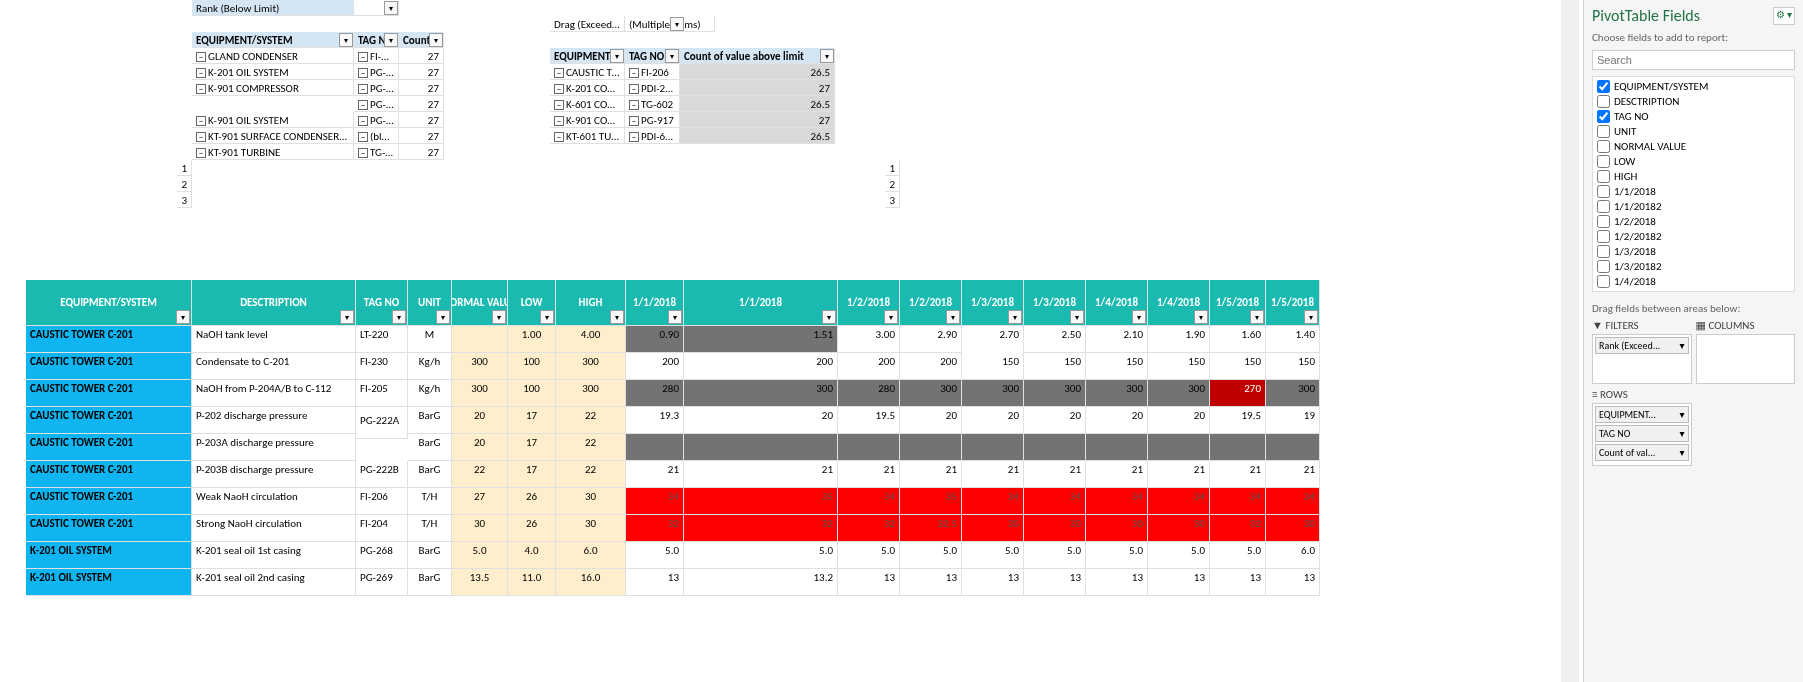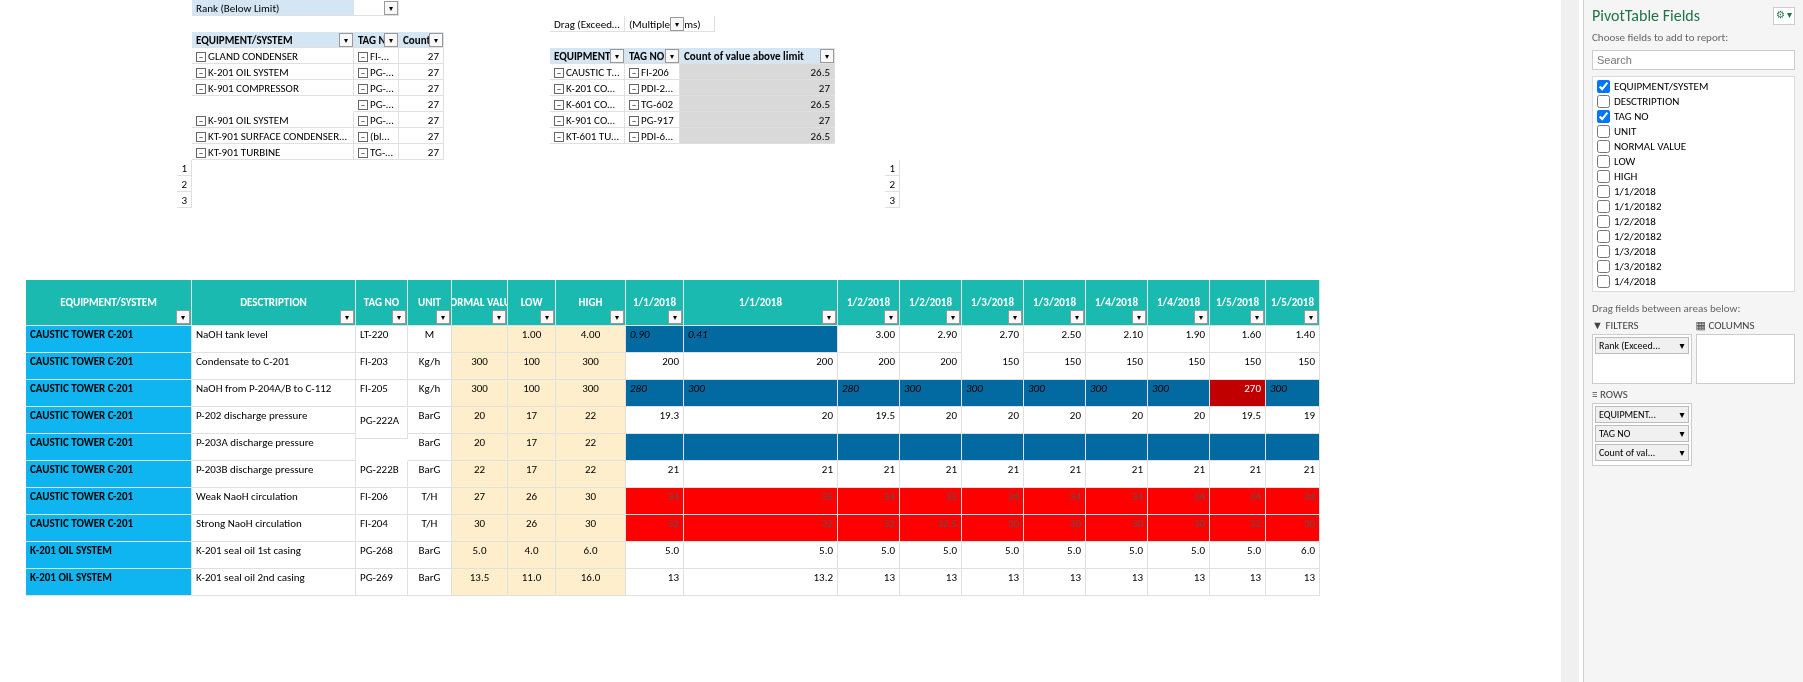--- a/index.html
+++ b/index.html
@@ -5,21 +5,21 @@
 * { box-sizing: border-box; margin: 0; padding: 0; }
 body { font-family: Calibri, Arial, sans-serif; font-size: 11px; background: #fff; display: flex; height: 682px; width: 1803px; overflow: hidden; }
 .main-area { flex: 1; overflow: hidden; position: relative; }
 .fields-pane { width: 220px; background: #f5f5f5; border-left: 1px solid #d0d0d0; display: flex; flex-direction: column; padding: 6px 8px; }
 .grid { position: relative; }
 .cell { position: absolute; border-right: 1px solid #e0e0e0; border-bottom: 1px solid #e0e0e0; padding: 2px 4px; font-size: 11px; background: #fff; overflow: hidden; white-space: nowrap; text-overflow: ellipsis; }
 .lightblue { background: #d4e5f4; }
 .tealhdr { background: #1bbab0; color: #fff; font-weight: bold; text-align: center; display: flex; align-items: center; justify-content: center; }
 .blueblock { background: #0eb5f0; font-weight: bold; }
 .cream { background: #ffeecb; text-align: center; }
-.yellow { background: #0369a1; text-align: left; font-style: italic; }
+.yellow { background: #737373; text-align: right; }
 .red { background: #ff0000; text-align: right; color: #555; }
 .darkred { background: #c00000; text-align: right; color: #fff; }
 .gray { background: #d9d9d9; text-align: right; }
 .rnum { text-align: right; }
 .hdr { font-weight: bold; }
 .dropdown-btn { position: absolute; width: 14px; height: 14px; background: #f8f8f8; border: 1px solid #999; font-size: 8px; text-align: center; line-height: 12px; cursor: pointer; }
 .expand-btn { display: inline-block; width: 10px; height: 10px; border: 1px solid #666; text-align: center; line-height: 8px; font-size: 9px; margin-right: 2px; cursor: pointer; background: #fff; }
 
 
 .pane-title { font-size: 16px; color: #217346; margin-bottom: 6px; display:flex; justify-content:space-between; align-items:center; }
@@ -136,32 +136,32 @@
       <div class="cell tealhdr" style="left: 1266px; top: 280px; width: 54px; height: 46px;">1/5/2018</div>
       <div class="dropdown-btn" style="left: 1304px; top: 310px;">▾</div>
       <div class="cell blueblock" style="left: 26px; top: 326px; width: 166px; height: 27px;">CAUSTIC TOWER C-201</div>
       <div class="cell " style="left: 192px; top: 326px; width: 164px; height: 27px;">NaOH tank level</div>
       <div class="cell " style="left: 356px; top: 326px; width: 52px; height: 27px;">LT-220</div>
       <div class="cell " style="left: 408px; top: 326px; width: 44px; height: 27px; text-align: center;">M</div>
       <div class="cell cream" style="left: 452px; top: 326px; width: 56px; height: 27px;"></div>
       <div class="cell cream" style="left: 508px; top: 326px; width: 48px; height: 27px;">1.00</div>
       <div class="cell cream" style="left: 556px; top: 326px; width: 70px; height: 27px;">4.00</div>
       <div class="cell yellow" style="left: 626px; top: 326px; width: 58px; height: 27px;">0.90</div>
-      <div class="cell yellow" style="left: 684px; top: 326px; width: 154px; height: 27px;">0.41</div>
+      <div class="cell yellow" style="left: 684px; top: 326px; width: 154px; height: 27px;">1.51</div>
       <div class="cell rnum" style="left: 838px; top: 326px; width: 62px; height: 27px;">3.00</div>
       <div class="cell rnum" style="left: 900px; top: 326px; width: 62px; height: 27px;">2.90</div>
       <div class="cell rnum" style="left: 962px; top: 326px; width: 62px; height: 42px;">2.70</div>
       <div class="cell rnum" style="left: 1024px; top: 326px; width: 62px; height: 27px;">2.50</div>
       <div class="cell rnum" style="left: 1086px; top: 326px; width: 62px; height: 27px;">2.10</div>
       <div class="cell rnum" style="left: 1148px; top: 326px; width: 62px; height: 27px;">1.90</div>
       <div class="cell rnum" style="left: 1210px; top: 326px; width: 56px; height: 27px;">1.60</div>
       <div class="cell rnum" style="left: 1266px; top: 326px; width: 54px; height: 27px;">1.40</div>
       <div class="cell blueblock" style="left: 26px; top: 353px; width: 166px; height: 27px;">CAUSTIC TOWER C-201</div>
       <div class="cell " style="left: 192px; top: 353px; width: 164px; height: 27px;">Condensate to C-201</div>
-      <div class="cell " style="left: 356px; top: 353px; width: 52px; height: 27px;">FI-203</div>
+      <div class="cell " style="left: 356px; top: 353px; width: 52px; height: 27px;">FI-230</div>
       <div class="cell " style="left: 408px; top: 353px; width: 44px; height: 27px; text-align: center;">Kg/h</div>
       <div class="cell cream" style="left: 452px; top: 353px; width: 56px; height: 27px;">300</div>
       <div class="cell cream" style="left: 508px; top: 353px; width: 48px; height: 27px;">100</div>
       <div class="cell cream" style="left: 556px; top: 353px; width: 70px; height: 27px;">300</div>
       <div class="cell rnum" style="left: 626px; top: 353px; width: 58px; height: 27px;">200</div>
       <div class="cell rnum" style="left: 684px; top: 353px; width: 154px; height: 27px;">200</div>
       <div class="cell rnum" style="left: 838px; top: 353px; width: 62px; height: 27px;">200</div>
       <div class="cell rnum" style="left: 900px; top: 353px; width: 62px; height: 27px;">200</div>
       <div class="cell rnum" style="left: 962px; top: 353px; width: 62px; height: 27px;">150</div>
       <div class="cell rnum" style="left: 1024px; top: 353px; width: 62px; height: 27px;">150</div>

